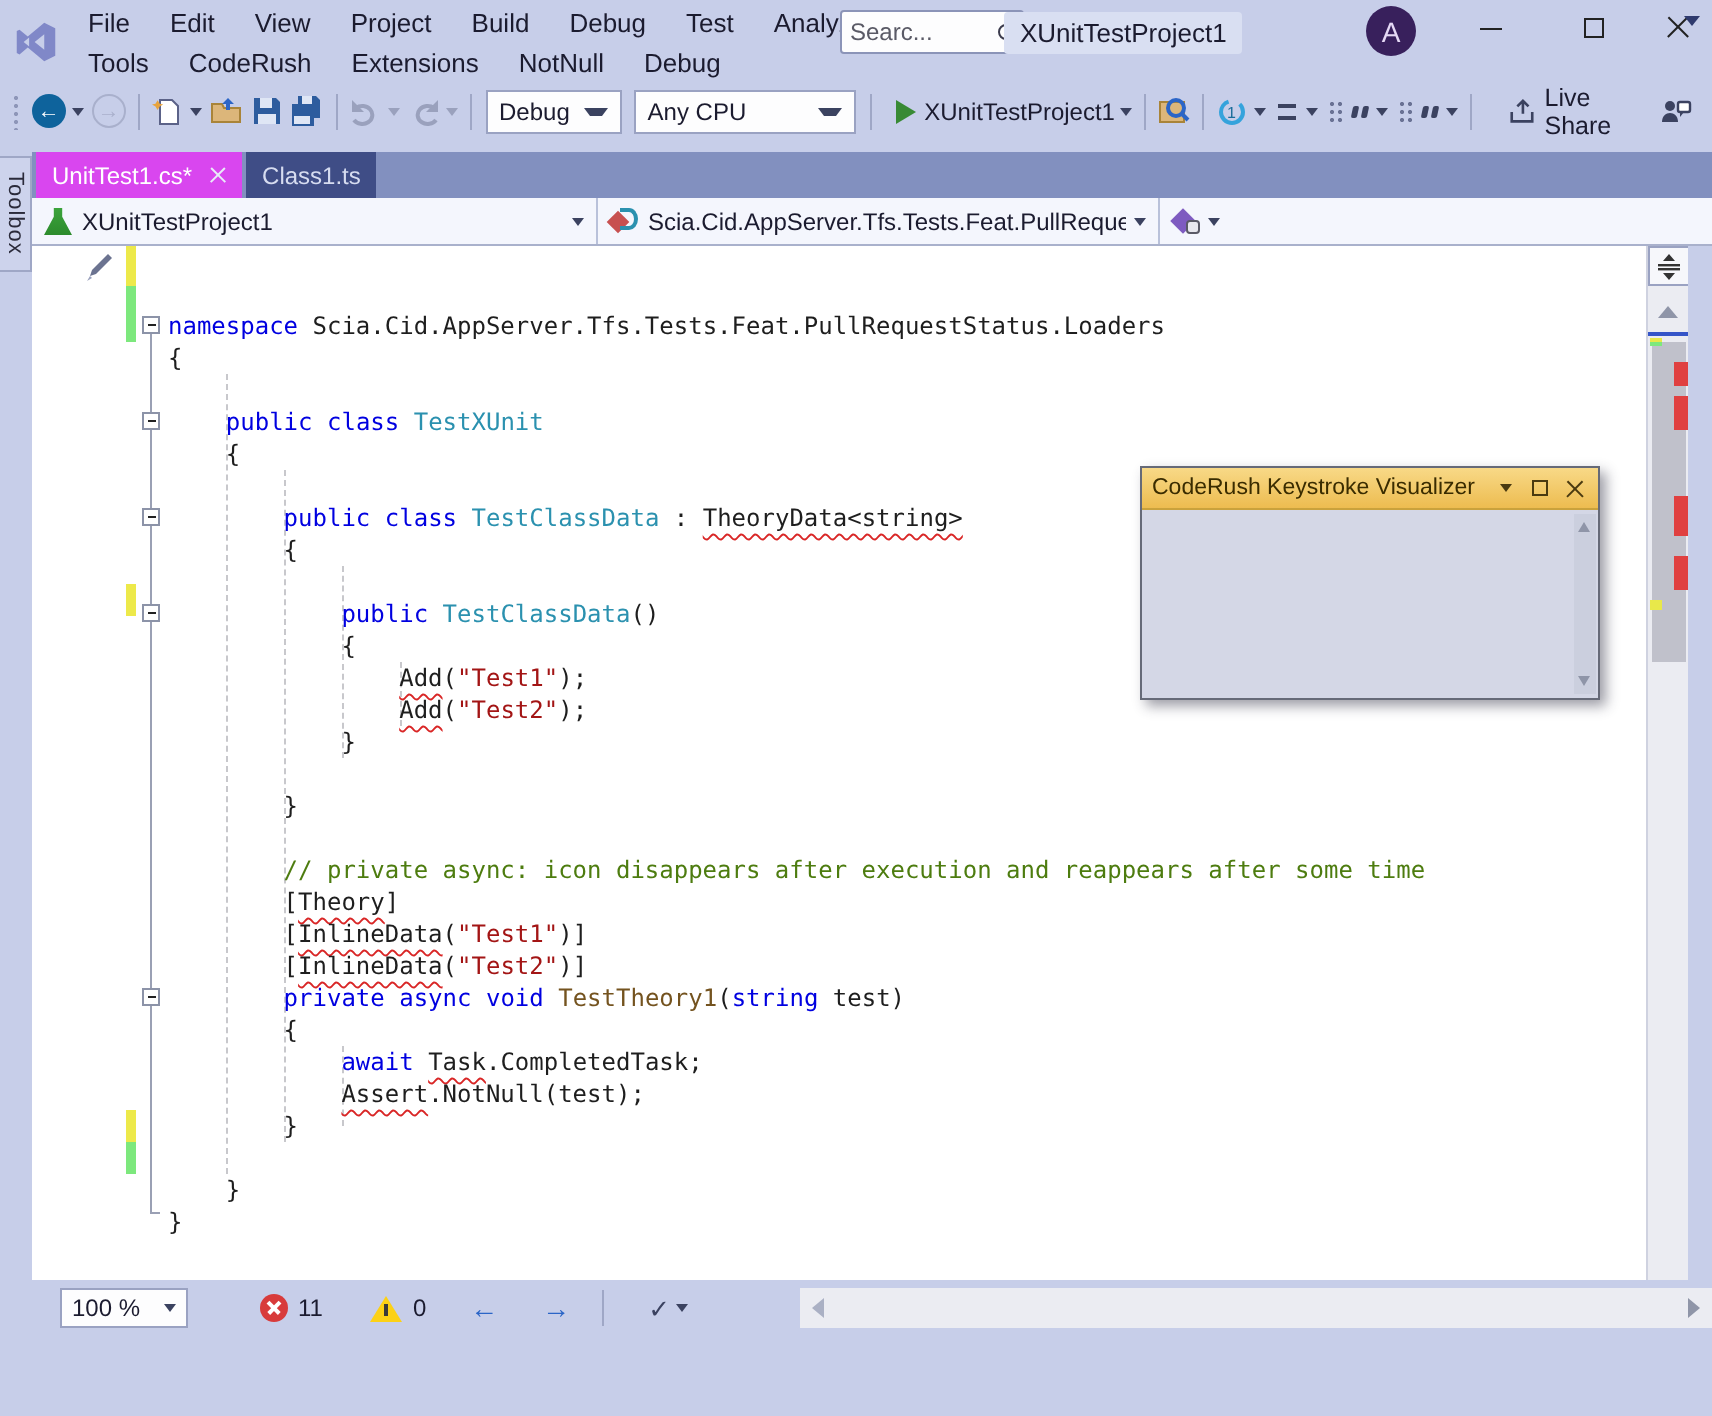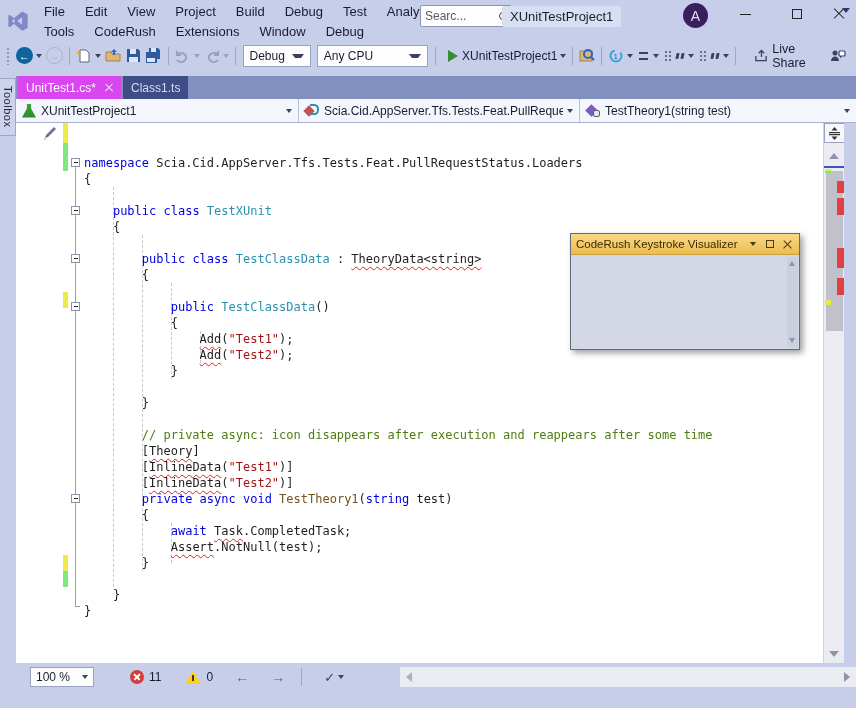--- a/index.html
+++ b/index.html
@@ -113,21 +113,21 @@
   .cr-close { position:relative; width:9px; height:9px; }
   .cr-close::before,.cr-close::after { content:""; position:absolute; left:-1px; top:4px; width:11px; height:1.3px; background:#4a3a10; }
   .cr-close::before{ transform:rotate(45deg);} .cr-close::after{ transform:rotate(-45deg);}
   #cr-body { position:relative; height:94px; }
   #cr-scroll { position:absolute; right:1px; top:2px; width:11px; height:90px; background:#cbcfde; }
   .cr-arr { position:absolute; left:2px; width:0; height:0; border-left:3.5px solid transparent; border-right:3.5px solid transparent; }
   .cr-arr.up { top:4px; border-bottom:5px solid #8f95a8; }
   .cr-arr.dn { bottom:4px; border-top:5px solid #8f95a8; }
 
   
-  #ebar { position:absolute; left:16px; top:663px; width:840px; height:28px; background:#c7cee9; display:flex; align-items:center; }
+  #ebar { position:absolute; left:16px; top:640px; width:840px; height:28px; background:#c7cee9; display:flex; align-items:center; }
   #zoom-combo { width:64px; height:20px; background:#fdfdfe; border:1px solid #9aa2c2; display:flex; align-items:center; font-size:12px; color:#1b1b2f; padding:0 5px; margin-left:14px; }
   #zoom-combo .caret { margin-left:auto; }
   .err-circle { width:14px; height:14px; border-radius:50%; background:#d83b3b; position:relative; margin-left:36px; }
   .err-circle::before,.err-circle::after { content:""; position:absolute; left:3px; top:6.3px; width:8px; height:1.5px; background:#fff; }
   .err-circle::before{ transform:rotate(45deg);} .err-circle::after{ transform:rotate(-45deg);}
   .warn-tri { width:0; height:0; border-left:8px solid transparent; border-right:8px solid transparent; border-bottom:13px solid #fcd116; position:relative; margin-left:24px; }
   .warn-tri::after { content:""; position:absolute; left:-1px; top:4px; width:2px; height:6px; background:#3a3a3a; }
   .cnt { font-size:12px; color:#1b1b2f; margin-left:5px; }
   .nav-arrow { font-size:14px; color:#2b65c7; margin-left:22px; }
   .fix-icon { font-size:13px; color:#3b4260; margin-left:18px; }
@@ -161,21 +161,21 @@
         <span class="menu-item">Project</span>
         <span class="menu-item">Build</span>
         <span class="menu-item">Debug</span>
         <span class="menu-item">Test</span>
         <span class="menu-item">Analyze</span>
       </div>
     <div id="menu-row-2" class="menu-row">
         <span class="menu-item">Tools</span>
         <span class="menu-item">CodeRush</span>
         <span class="menu-item">Extensions</span>
-        <span class="menu-item">Window</span>
+        <span class="menu-item">NotNull</span>
         <span class="menu-item">Debug</span>
       </div>
     <div id="search-box">
       <span class="ph">Searc...</span>
       <span class="magnifier"></span>
     </div>
     <div id="win-title">XUnitTestProject1</div>
     <div id="avatar">A</div>
     <div id="btn-min" class="win-btn">
         <span class="glyph-min"></span>
@@ -333,21 +333,20 @@
         <span class="crumb-label">XUnitTestProject1</span>
         <span class="caret"></span>
       </div>
       <div class="crumb">
         <span class="bc-icon class-icon"></span>
         <span class="crumb-label">Scia.Cid.AppServer.Tfs.Tests.Feat.PullRequestStatus</span>
         <span class="caret"></span>
       </div>
       <div class="crumb">
         <span class="bc-icon method-icon"></span>
-        <span class="crumb-label">TestTheory1(string test)</span>
         <span class="caret"></span>
       </div>
     </div>
 
   <div id="editor">
     <svg id="pencil-icon" width="15" height="15" viewBox="0 0 15 15">
       <path fill="#6b7390" d="M12 1 l2 2 -8 8 -3 1 1-3 Z"></path>
         <path fill="#9aa1bd" d="M3 12 l-1.5 2.5 L4 13 Z"></path>
     </svg>
     <div id="change-gutter">

